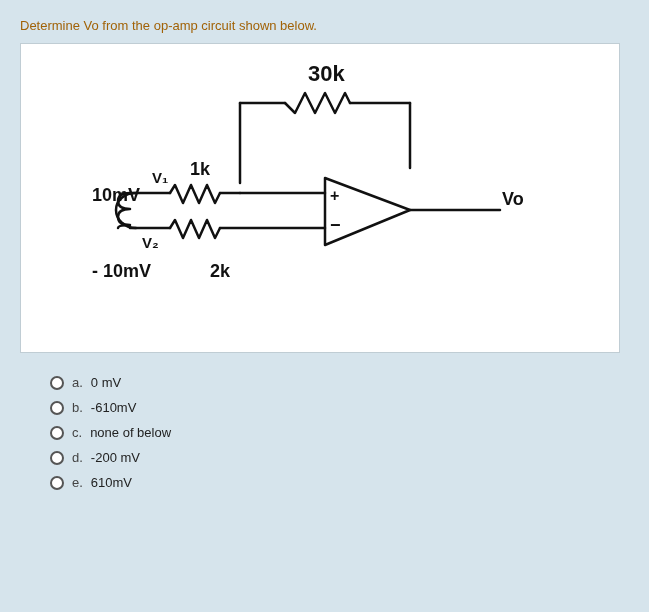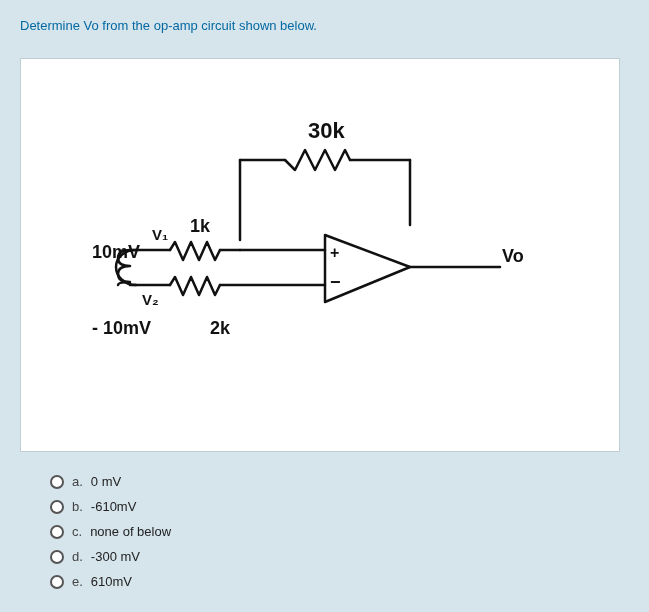--- a/index.html
+++ b/index.html
@@ -9,29 +9,29 @@
       height: 612px;
       background-color: #d6e4ec;
       font-family: Arial, sans-serif;
       font-size: 14px;
       color: #222;
       padding: 18px 20px;
     }
 
     .question-text {
       font-size: 13px;
-      color: #0369a1;
-      margin-bottom: 25px;
+      color: #a16207;
+      margin-bottom: 10px;
     }
 
     .circuit-box {
       background: #fff;
       border: 1px solid #c0cdd4;
       width: 600px;
-      height: 394px;
+      height: 310px;
       margin-bottom: 22px;
       display: flex;
       align-items: center;
       justify-content: center;
       overflow: hidden;
     }
 
     .circuit-svg {
       width: 560px;
       height: 290px;
@@ -149,20 +149,20 @@
       <span class="option-value">-610mV</span>
     </div>
     <div class="option-row">
       <span class="option-radio"></span>
       <span class="option-label">c.</span>
       <span class="option-value">none of below</span>
     </div>
     <div class="option-row">
       <span class="option-radio"></span>
       <span class="option-label">d.</span>
-      <span class="option-value">-300 mV</span>
+      <span class="option-value">-200 mV</span>
     </div>
     <div class="option-row">
       <span class="option-radio"></span>
       <span class="option-label">e.</span>
       <span class="option-value">610mV</span>
     </div>
   </div>
 
 </body></html>

